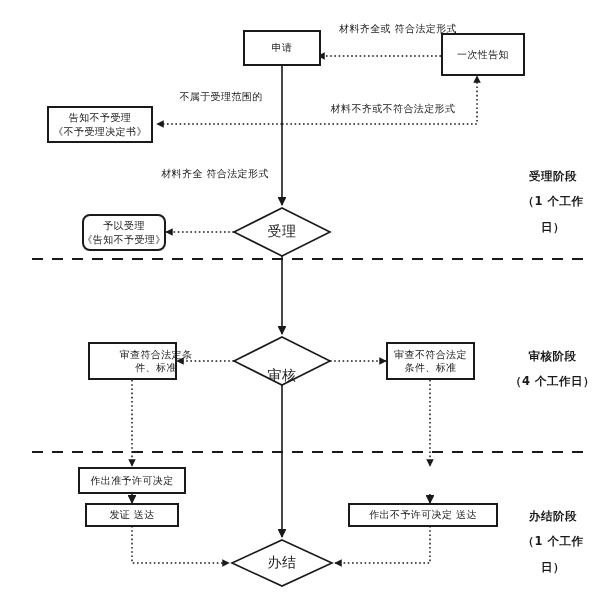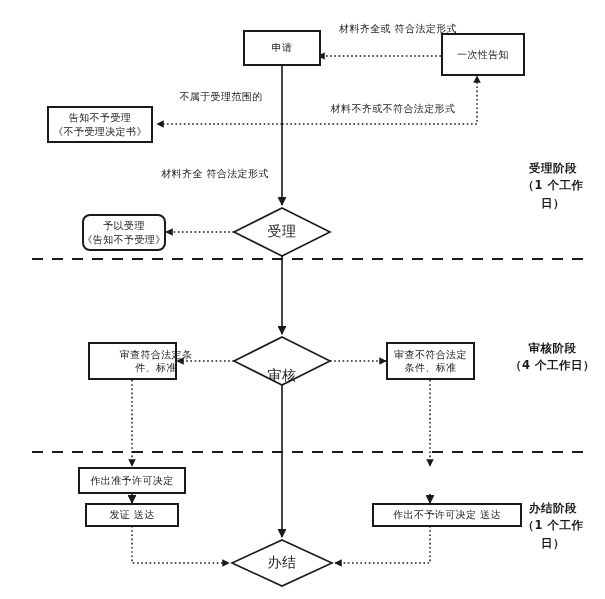--- a/index.html
+++ b/index.html
@@ -74,21 +74,21 @@
   .stage-label {
     position: absolute;
     font-size: 11.5px;
     color: #1a1a1a;
     line-height: 1.5;
     letter-spacing: 0.5px;
     text-align: center;
     z-index: 2;
     font-weight: 600;
   }
-  .stage-label .ln { display: block; white-space: nowrap; }
+  .stage-label .ln { display: block; white-space: nowrap; margin-top: 8px; }
 </style>
 </head>
 <body>
 
 <div id="flow-root">
 
   <svg id="flow-svg" viewBox="0 0 605 599" xmlns="http://www.w3.org/2000/svg">
     <defs>
       <marker id="arrow-solid" viewBox="0 0 10 10" refX="9" refY="5" markerWidth="5.5" markerHeight="5.5" orient="auto-start-reverse">
         <path d="M 0 0 L 10 5 L 0 10 z" fill="#1a1a1a"></path>
@@ -180,21 +180,21 @@
 
   <div class="node" style="left:78px; top:467px; width:108px; height:27px;">
     <span class="ln">作出准予许可决定</span>
   </div>
 
   <div class="node" style="left:85px; top:503px; width:94px; height:24px;">
     <span class="ln">发证  送达</span>
   </div>
 
 
-  <div class="node" style="left:372px; top:503px; width:150px; height:24px;">
+  <div class="node" style="left:348px; top:503px; width:150px; height:24px;">
     <span class="ln">作出不予许可决定  送达</span>
   </div>
 
   <div class="edge-label" style="left:338px; top:22px; width:120px;">
     <span class="ln">材料齐全或</span>
     <span class="ln">符合法定形式</span>
   </div>
 
   <div class="edge-label" style="left:303px; top:102px; width:180px;">
     <span class="ln">材料不齐或不符合法定形式</span>

